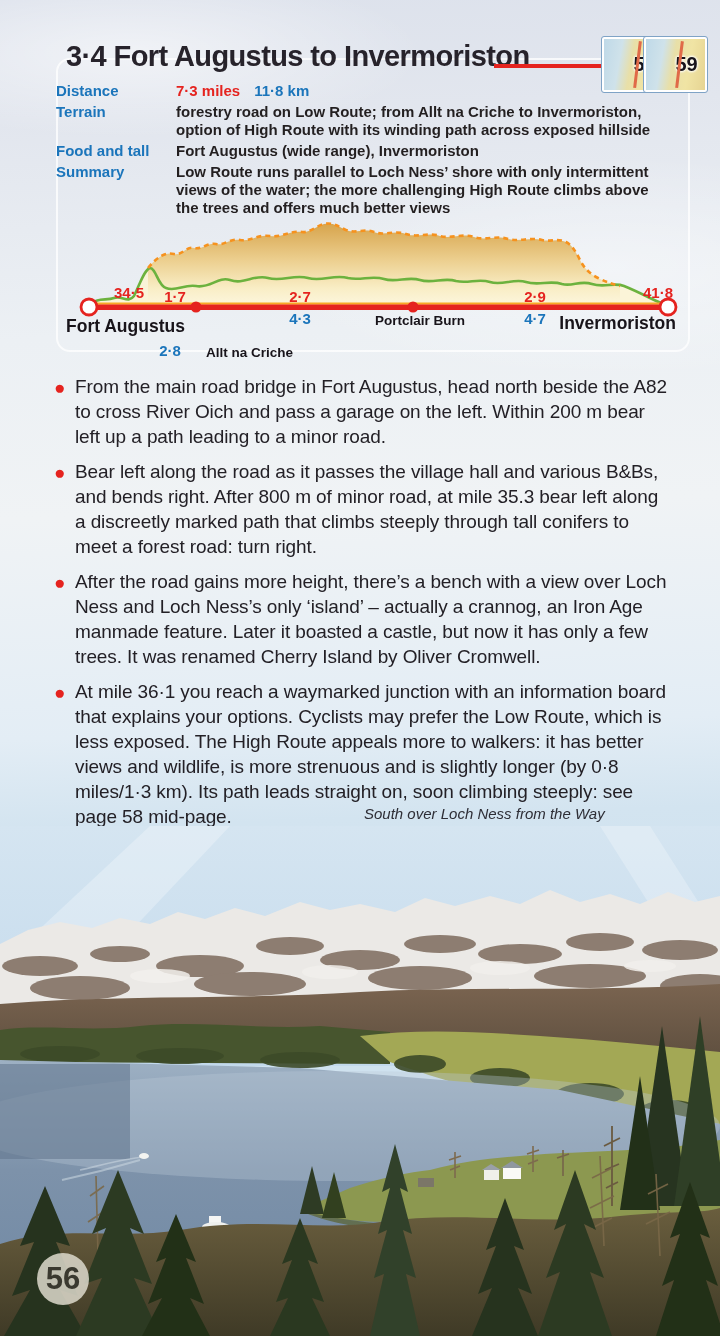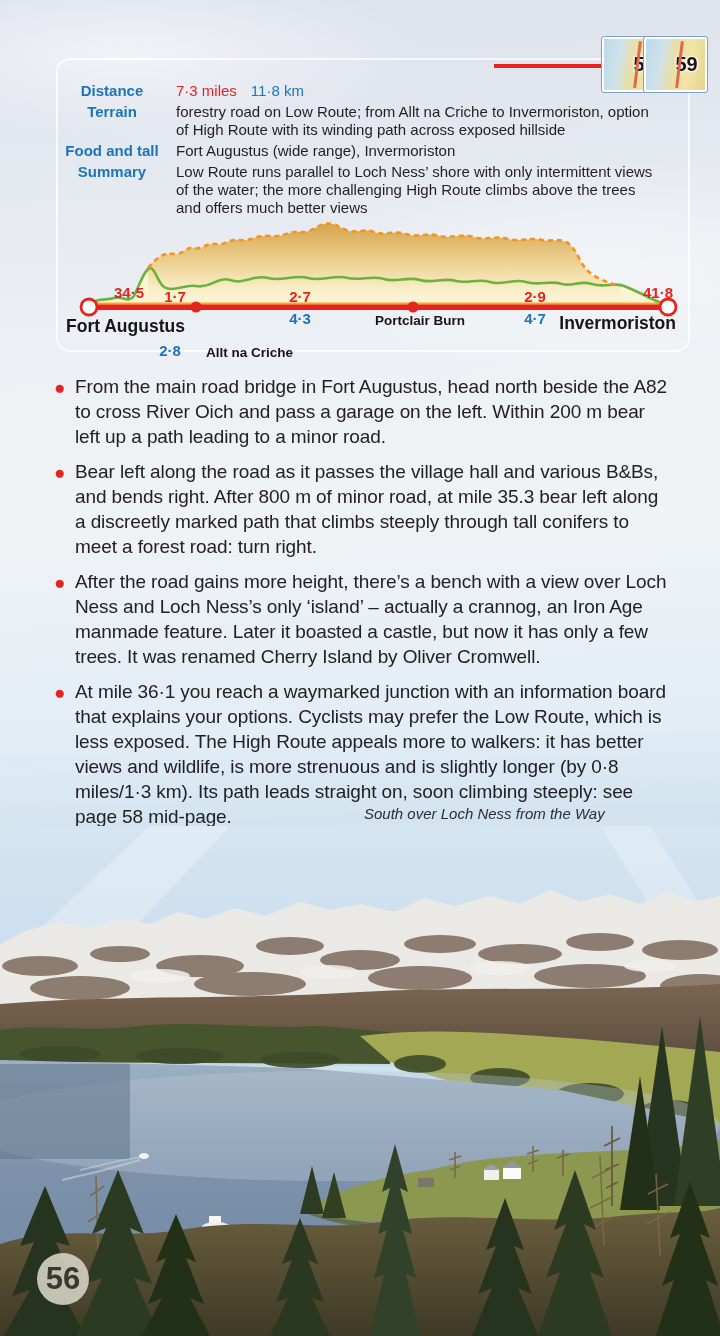--- a/index.html
+++ b/index.html
@@ -26,22 +26,22 @@
     font-size:20px;font-weight:bold;color:#18141a;
     text-shadow:0 0 3px #fff,0 0 3px #fff,0 0 3px #fff;
     background:linear-gradient(100deg,#bfd9e8 0%,#cfe2ea 28%,#e8dfa8 46%,#f0e4a4 70%,#e6d493 100%);
     padding-left:22px;
   }
   .thumb .route{position:absolute;left:55%;top:4%;width:2.5px;height:92%;background:#e06a48;transform:rotate(7deg);}
   .thumb-57{left:602px;}
   .thumb-59{left:644px;}
 
   .info{position:absolute;left:56px;top:82px;width:608px;display:grid;grid-template-columns:112px 1fr;column-gap:8px;row-gap:3px;}
-  .info .lbl{color:#1b75bb;font-weight:bold;font-size:15px;text-align:center;line-height:1.2;}
-  .info .val{font-weight:normal;font-size:15px;line-height:1.2;color:#231f20;}
+  .info .lbl{color:#1b75bb;font-weight:bold;font-size:15px;text-align:left;line-height:1.2;}
+  .info .val{font-weight:bold;font-size:15px;line-height:1.2;color:#231f20;}
   .val-miles{color:#e5231f;margin-right:14px;}
   .val-km{color:#1b75bb;}
 
   .profile{position:absolute;left:58px;top:210px;width:632px;height:145px;}
   .profile svg{position:absolute;left:0;top:0;}
   .plabel{position:absolute;font-weight:bold;white-space:nowrap;}
   .p-red{color:#e5231f;font-size:15px;}
   .p-blue{color:#1b75bb;font-size:15px;}
   .p-name{color:#18141a;font-size:17.5px;}
   .p-way{color:#18141a;font-size:13.5px;}
@@ -62,20 +62,21 @@
     font-size:31px;font-weight:bold;color:#3a392f;
   }
 </style>
 </head>
 <body>
 
 <div class="page">
 
   <div class="panel-border"></div>
 
+  <div class="title">3·4 Fort Augustus to Invermoriston</div>
   <div class="red-connector"></div>
 
   <div class="thumb thumb-57">
     <span class="route"></span>
     <span>57</span>
   </div>
   <div class="thumb thumb-59">
     <span class="route"></span>
     <span>59</span>
   </div>

